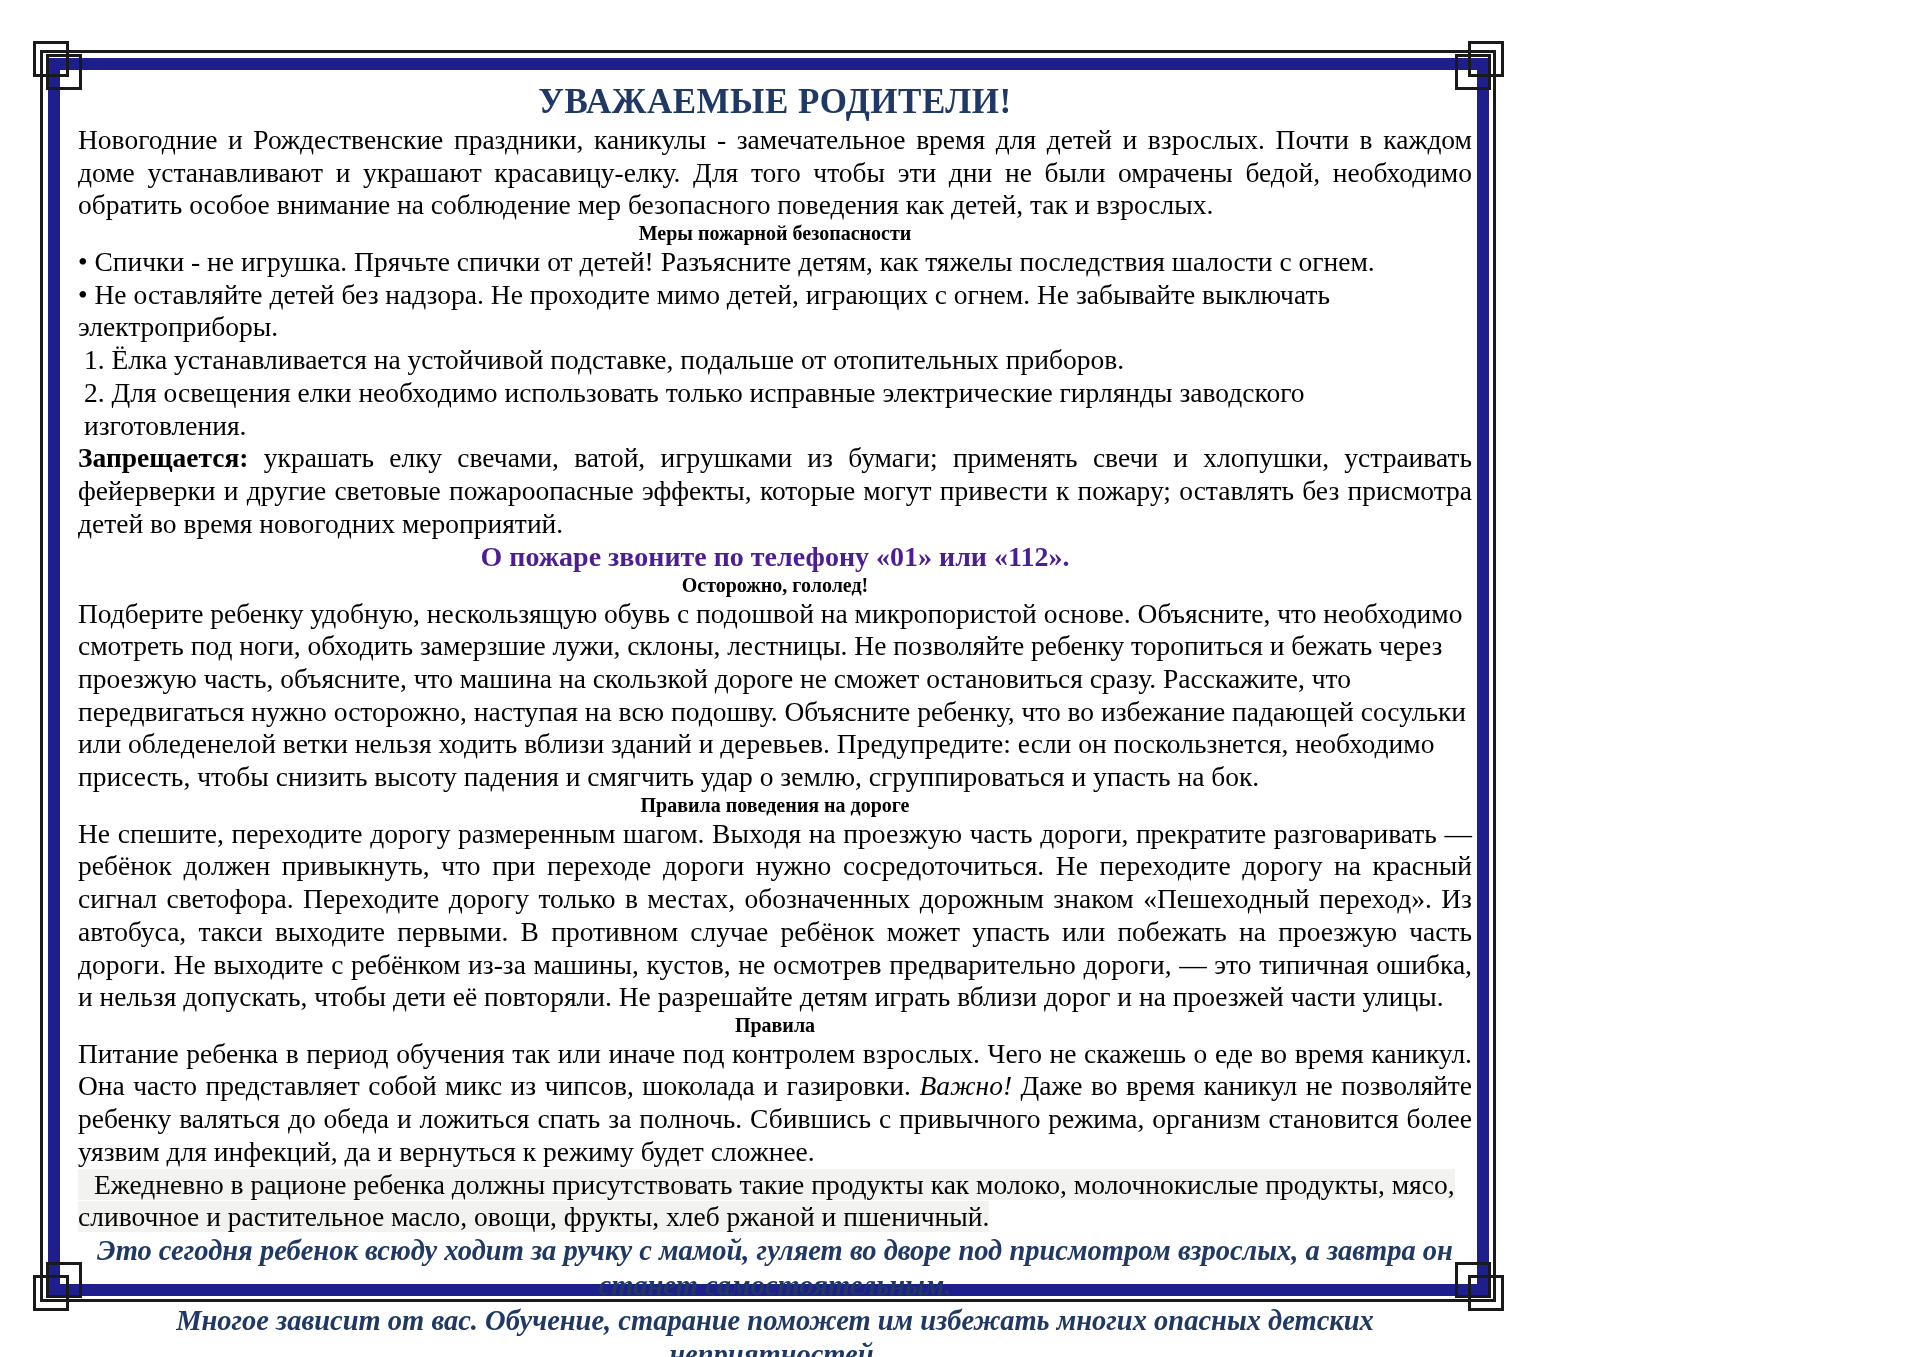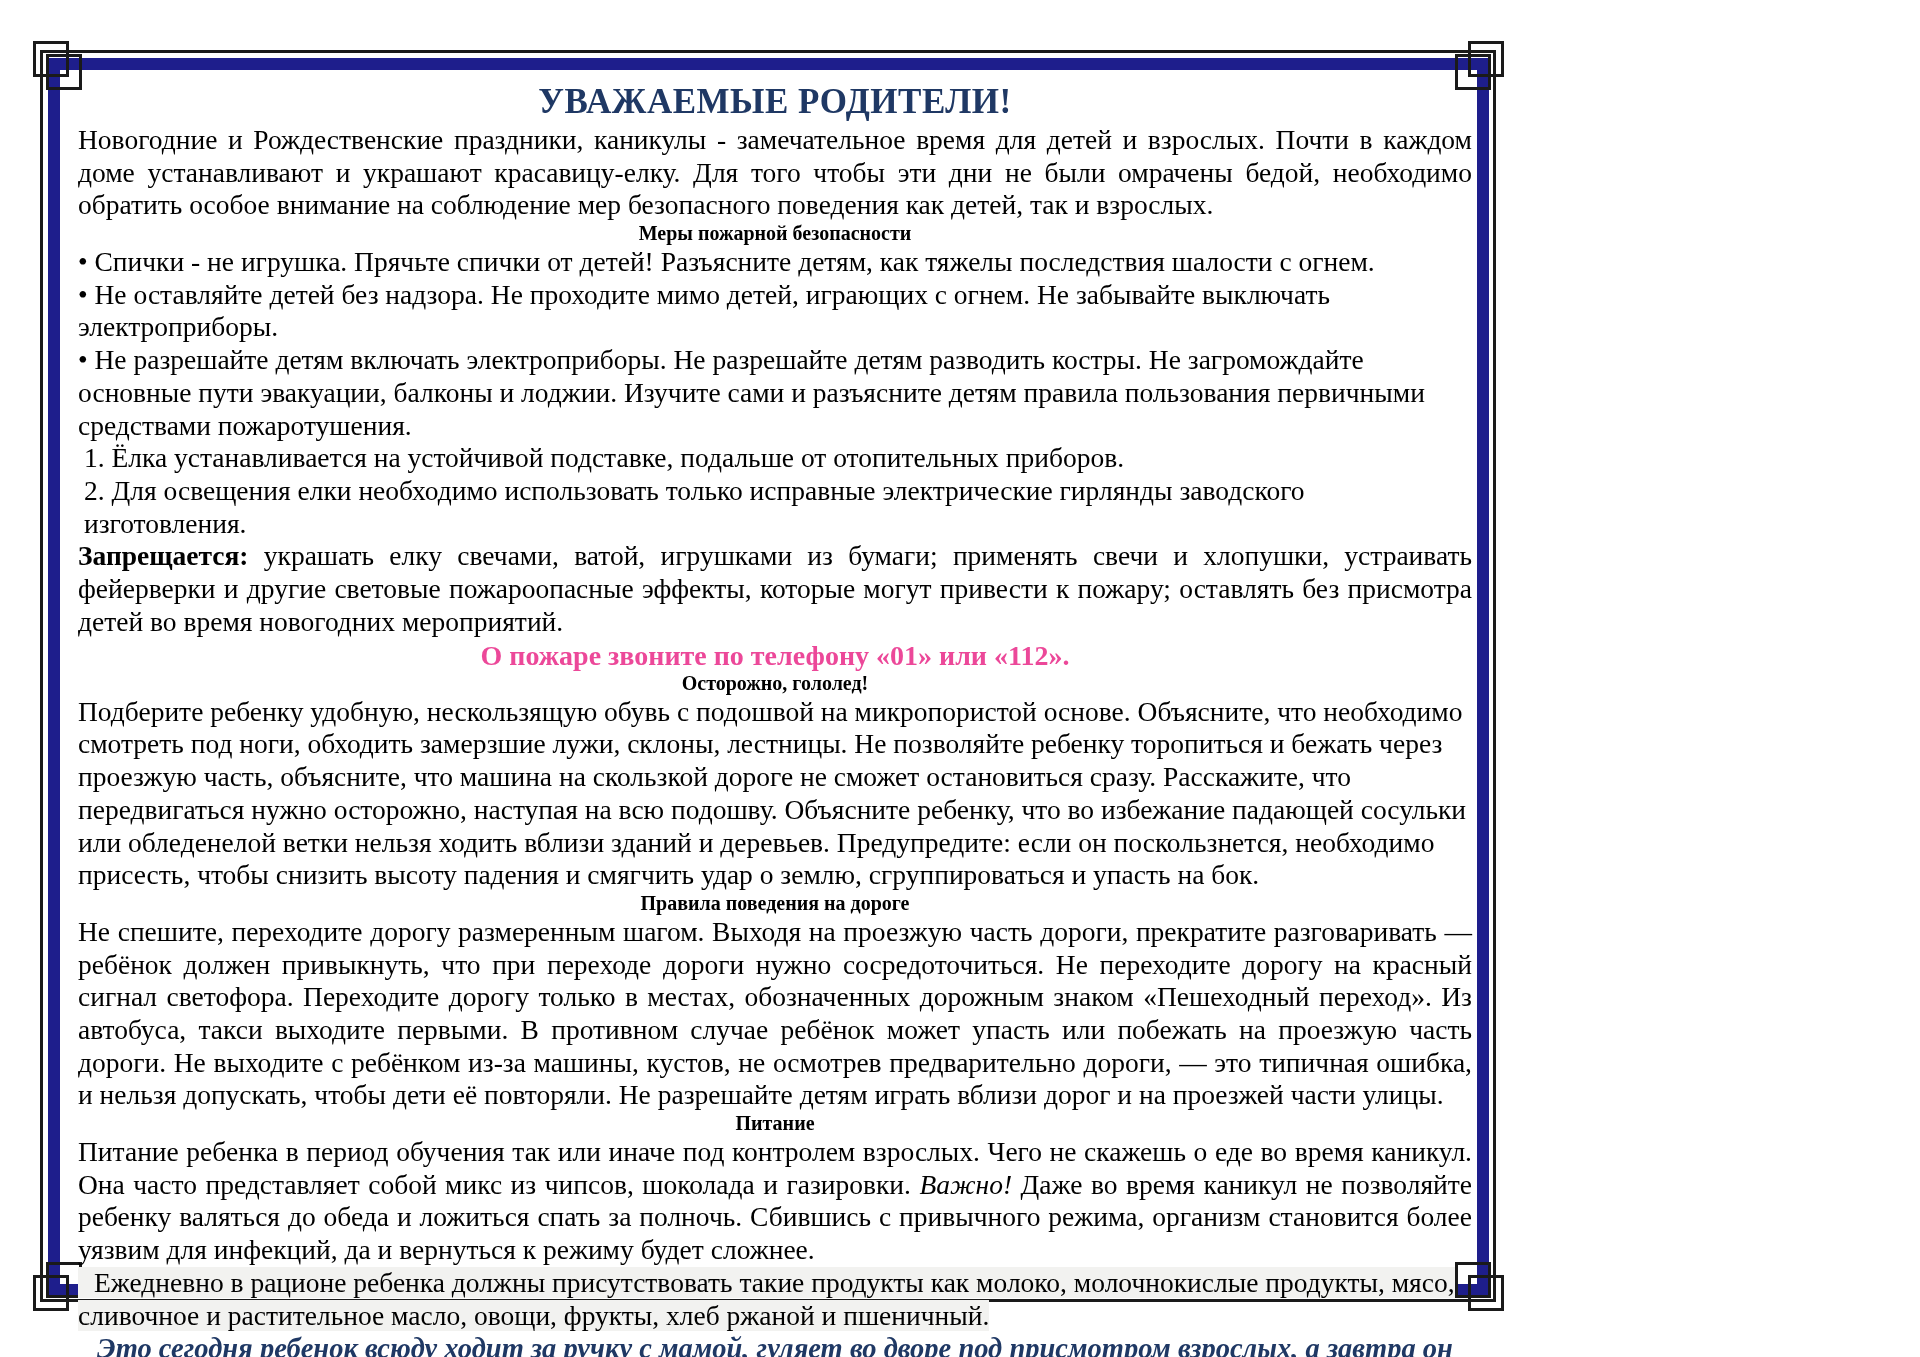--- a/index.html
+++ b/index.html
@@ -74,21 +74,21 @@
     font-size: 20px;
     font-weight: bold;
     text-align: center;
     margin: 0;
     line-height: 1.19;
   }
   .phone-line {
     font-size: 28px;
     font-weight: bold;
     text-align: center;
-    color: #ec4899;
+    color: #4c1d95;
     margin: 0;
     line-height: 1.19;
   }
   .lead-bold { font-weight: bold; }
   .imp { font-weight: normal; font-style: italic; }
   .hl { background: #f2f2f0; padding-left: 16px; }
   .closing-line {
     font-size: 28.5px;
     font-weight: bold;
     font-style: italic;
@@ -116,33 +116,32 @@
 
   <div class="content">
 
     <h1 class="title">УВАЖАЕМЫЕ РОДИТЕЛИ!</h1>
 
     <p class="body-p justify">Новогодние и Рождественские праздники, каникулы - замечательное время для детей и взрослых. Почти в каждом доме устанавливают и украшают красавицу-елку. Для того чтобы эти дни не были омрачены бедой, необходимо обратить особое внимание на соблюдение мер безопасного поведения как детей, так и взрослых.</p>
 
     <h2 class="sec-header">Меры пожарной безопасности</h2>
     <p class="body-p">• Спички - не игрушка. Прячьте спички от детей! Разъясните детям, как тяжелы последствия шалости с огнем.</p>
     <p class="body-p">• Не оставляйте детей без надзора. Не проходите мимо детей, играющих с огнем. Не забывайте выключать электроприборы.</p>
-    <p class="body-p">• Не разрешайте детям включать электроприборы. Не разрешайте детям разводить костры. Не загромождайте основные пути эвакуации, балконы и лоджии. Изучите сами и разъясните детям правила пользования первичными средствами пожаротушения.</p>
     <p class="body-p" style="padding-left:6px;">1. Ёлка устанавливается на устойчивой подставке, подальше от отопительных приборов.</p>
     <p class="body-p" style="padding-left:6px;">2. Для освещения елки необходимо использовать только исправные электрические гирлянды заводского изготовления.</p>
     <p class="body-p justify"><span class="lead-bold">Запрещается:</span><span> украшать елку свечами, ватой, игрушками из бумаги;  применять свечи и хлопушки, устраивать фейерверки и другие световые пожароопасные эффекты, которые могут привести к пожару; оставлять без присмотра детей во время новогодних мероприятий.</span></p>
     <p class="phone-line">О пожаре звоните по телефону  «01» или «112».</p>
 
     <h2 class="sec-header">Осторожно, гололед!</h2>
     <p class="body-p">Подберите ребенку удобную, нескользящую обувь с подошвой на микропористой основе. Объясните, что необходимо смотреть под ноги, обходить замерзшие лужи, склоны, лестницы. Не позволяйте ребенку торопиться и бежать через проезжую часть, объясните, что машина на скользкой дороге не сможет остановиться сразу. Расскажите, что передвигаться нужно осторожно, наступая на всю подошву. Объясните ребенку, что во избежание падающей сосульки или обледенелой ветки нельзя ходить вблизи зданий и деревьев. Предупредите: если он поскользнется, необходимо присесть, чтобы снизить высоту падения и смягчить удар о землю, сгруппироваться и упасть на бок.</p>
 
     <h2 class="sec-header">Правила поведения на дороге</h2>
     <p class="body-p justify">Не спешите, переходите дорогу размеренным шагом. Выходя на проезжую часть дороги, прекратите разговаривать — ребёнок должен привыкнуть, что при переходе дороги нужно сосредоточиться. Не переходите дорогу на красный сигнал светофора. Переходите дорогу только в местах, обозначенных дорожным знаком «Пешеходный переход». Из автобуса, такси выходите первыми. В противном случае ребёнок может упасть или побежать на проезжую часть дороги. Не выходите с ребёнком из-за машины, кустов, не осмотрев предварительно дороги, — это типичная ошибка, и нельзя допускать, чтобы дети её повторяли. Не разрешайте детям играть вблизи дорог и на проезжей части улицы.</p>
 
-    <h2 class="sec-header">Питание</h2>
+    <h2 class="sec-header">Правила</h2>
     <p class="body-p justify"><span>Питание ребенка в период обучения так или иначе под контролем взрослых. Чего не скажешь о еде во время каникул. Она часто представляет собой микс из чипсов, шоколада и газировки. </span><span class="imp">Важно!</span><span> Даже во время каникул не позволяйте ребенку валяться до обеда  и ложиться спать за полночь. Сбившись с привычного режима, организм становится более уязвим для инфекций, да и вернуться к режиму будет сложнее.</span></p>
     <p class="body-p"><span class="hl">Ежедневно в рационе ребенка должны присутствовать такие продукты как молоко, молочнокислые продукты, мясо, сливочное и растительное масло, овощи, фрукты, хлеб ржаной и пшеничный.</span></p>
 
     <p class="closing-line">Это сегодня ребенок всюду ходит за ручку с мамой, гуляет во дворе под присмотром взрослых, а завтра он станет самостоятельным.</p>
     <p class="closing-line">Многое зависит от вас. Обучение, старание поможет им избежать многих опасных детских неприятностей.</p>
 
   </div>
 </div>
 
 </body></html>

